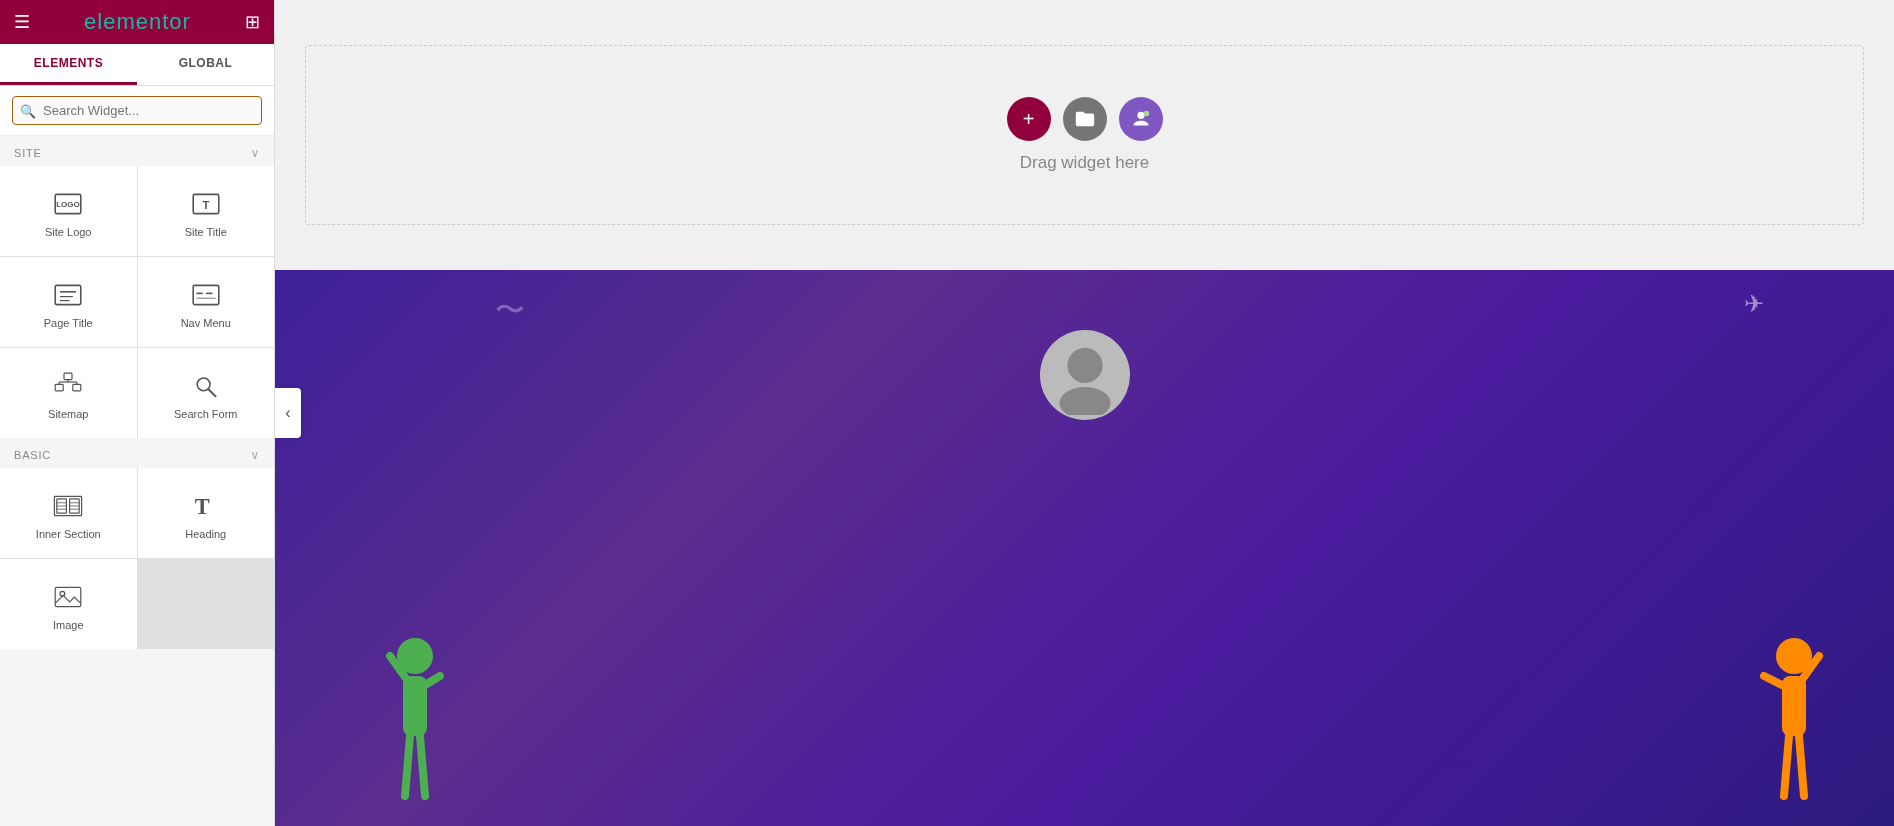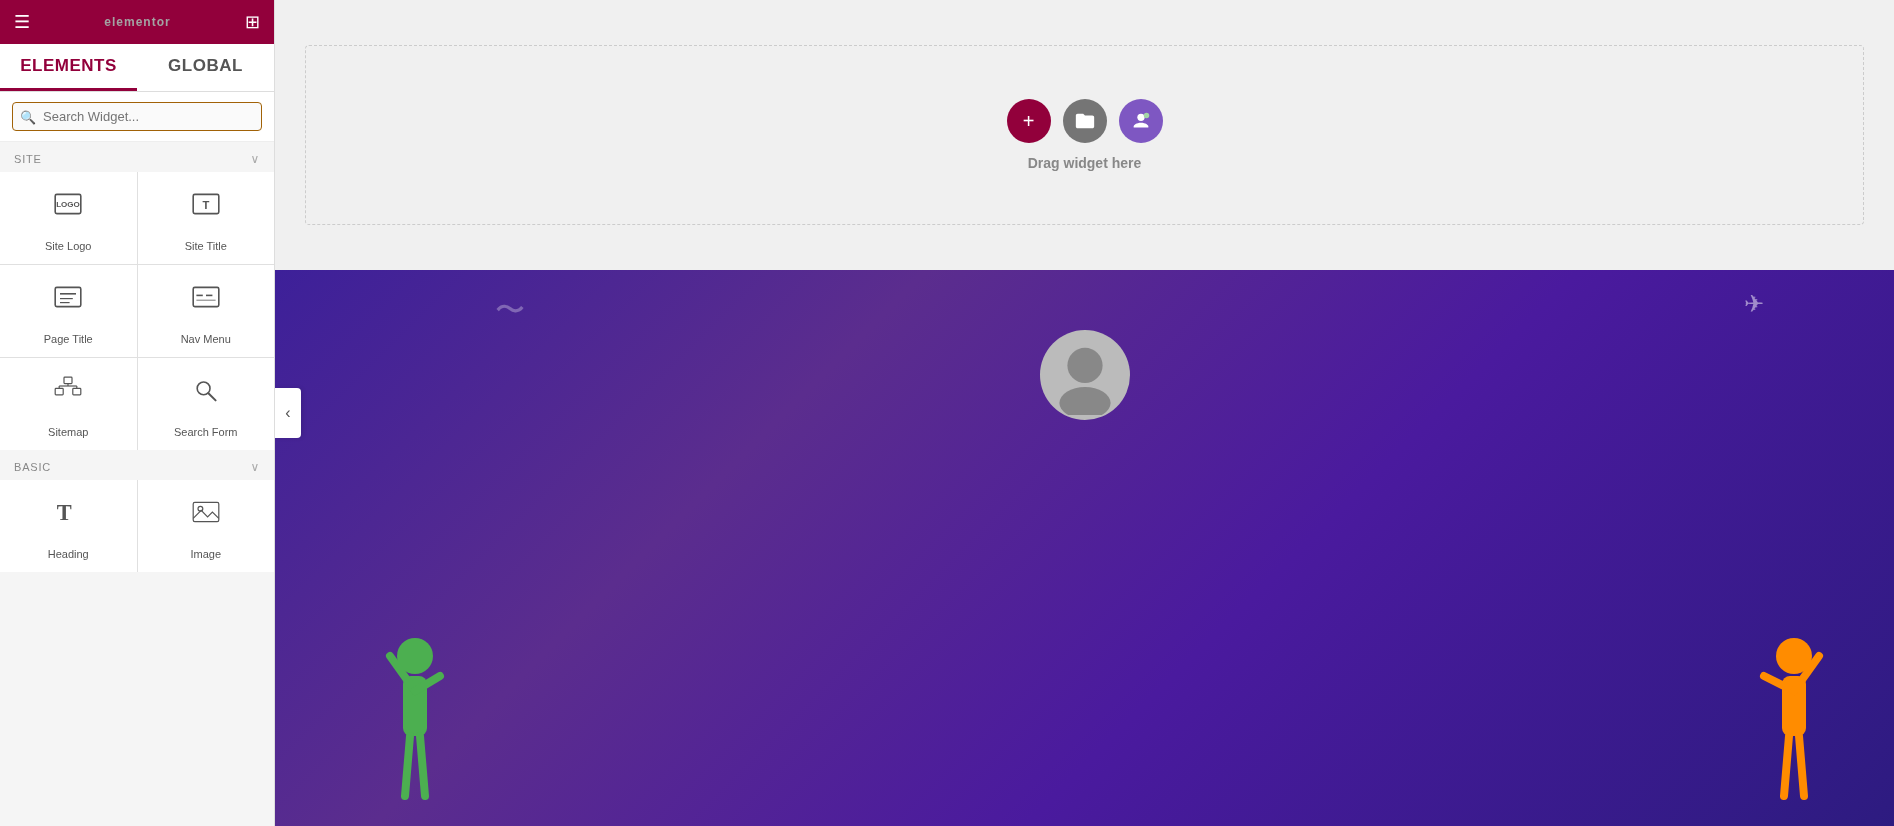--- a/index.html
+++ b/index.html
@@ -21,44 +21,44 @@
       background: #92003b;
       height: 44px;
       display: flex;
       align-items: center;
       justify-content: space-between;
       padding: 0 14px;
       flex-shrink: 0;
     }
 
     .header-logo {
-      color: #a3a3a3;
-      font-weight: bold;
-      font-size: 12px;
+      color: #14b8a6;
+      font-weight: normal;
+      font-size: 22px;
       letter-spacing: 1px;
     }
 
     .header-icon {
       color: white;
       font-size: 18px;
       cursor: pointer;
     }
 
     .sidebar-tabs {
       display: flex;
       background: #fff;
       border-bottom: 1px solid #ddd;
       flex-shrink: 0;
     }
 
     .sidebar-tab {
       flex: 1;
       text-align: center;
       padding: 12px 16px;
-      font-size: 17px;
+      font-size: 12px;
       font-weight: 600;
       letter-spacing: 0.5px;
       cursor: pointer;
       color: #555;
       border-bottom: 3px solid transparent;
     }
 
     .sidebar-tab.active {
       color: #92003b;
       border-bottom: 3px solid #92003b;
@@ -122,21 +122,21 @@
     }
 
     .widget-item {
       background: #fff;
       display: flex;
       flex-direction: column;
       align-items: center;
       justify-content: center;
       padding: 16px 10px 12px;
       cursor: pointer;
-      gap: 20px;
+      gap: 6px;
       min-height: 90px;
     }
 
     .widget-label {
       font-size: 11px;
       color: #555;
       text-align: center;
       font-weight: 500;
     }
 
@@ -196,23 +196,22 @@
       font-size: 20px;
       color: white;
       border: none;
     }
 
     .action-btn.red { background: #92003b; }
     .action-btn.gray { background: #757575; }
     .action-btn.purple { background: #7e57c2; }
 
     .drag-label {
-      font-size: 14px;
+      font-size: 17px;
       color: #888;
-      font-weight: bold;
     }
 
     
     #preview-area {
       flex: 1;
       background: linear-gradient(135deg, #3d2099 0%, #5b2d8e 30%, #4a1a9e 60%, #2d1b80 100%);
       position: relative;
       overflow: hidden;
       display: flex;
       flex-direction: column;
@@ -394,20 +393,34 @@
     </div>
   </div>
 
   <div class="section-header">
     <span>BASIC</span>
     <span class="chevron">∨</span>
   </div>
 
   <div class="widgets-grid">
 
+    <div class="widget-item">
+      <svg class="widget-svg" viewBox="0 0 40 40" fill="none" xmlns="http://www.w3.org/2000/svg">
+        <rect x="3" y="8" width="34" height="24" rx="1" stroke="#555" stroke-width="1.5" fill="none"></rect>
+        <rect x="6" y="11" width="12" height="18" rx="1" stroke="#555" stroke-width="1.5" fill="none"></rect>
+        <line x1="6" y1="16" x2="18" y2="16" stroke="#555" stroke-width="1"></line>
+        <line x1="6" y1="20" x2="18" y2="20" stroke="#555" stroke-width="1"></line>
+        <line x1="6" y1="24" x2="18" y2="24" stroke="#555" stroke-width="1"></line>
+        <rect x="22" y="11" width="12" height="18" rx="1" stroke="#555" stroke-width="1.5" fill="none"></rect>
+        <line x1="22" y1="16" x2="34" y2="16" stroke="#555" stroke-width="1"></line>
+        <line x1="22" y1="20" x2="34" y2="20" stroke="#555" stroke-width="1"></line>
+        <line x1="22" y1="24" x2="34" y2="24" stroke="#555" stroke-width="1"></line>
+      </svg>
+      <span class="widget-label">Inner Section</span>
+    </div>
 
     <div class="widget-item">
       <svg class="widget-svg" viewBox="0 0 40 40" fill="none" xmlns="http://www.w3.org/2000/svg">
         <text x="6" y="30" font-size="28" fill="#555" font-weight="bold" font-family="serif">T</text>
       </svg>
       <span class="widget-label">Heading</span>
     </div>
 
     <div class="widget-item">
       <svg class="widget-svg" viewBox="0 0 40 40" fill="none" xmlns="http://www.w3.org/2000/svg">

